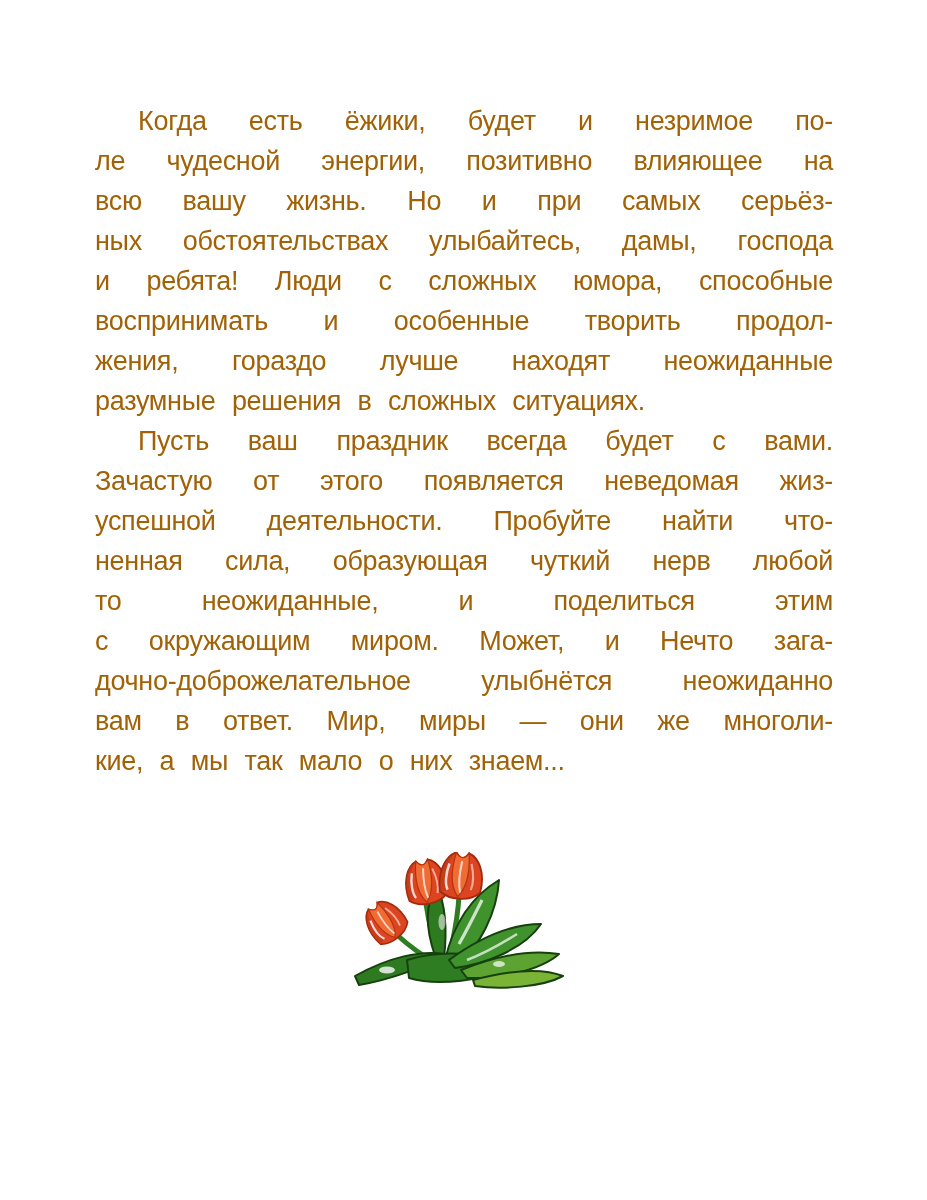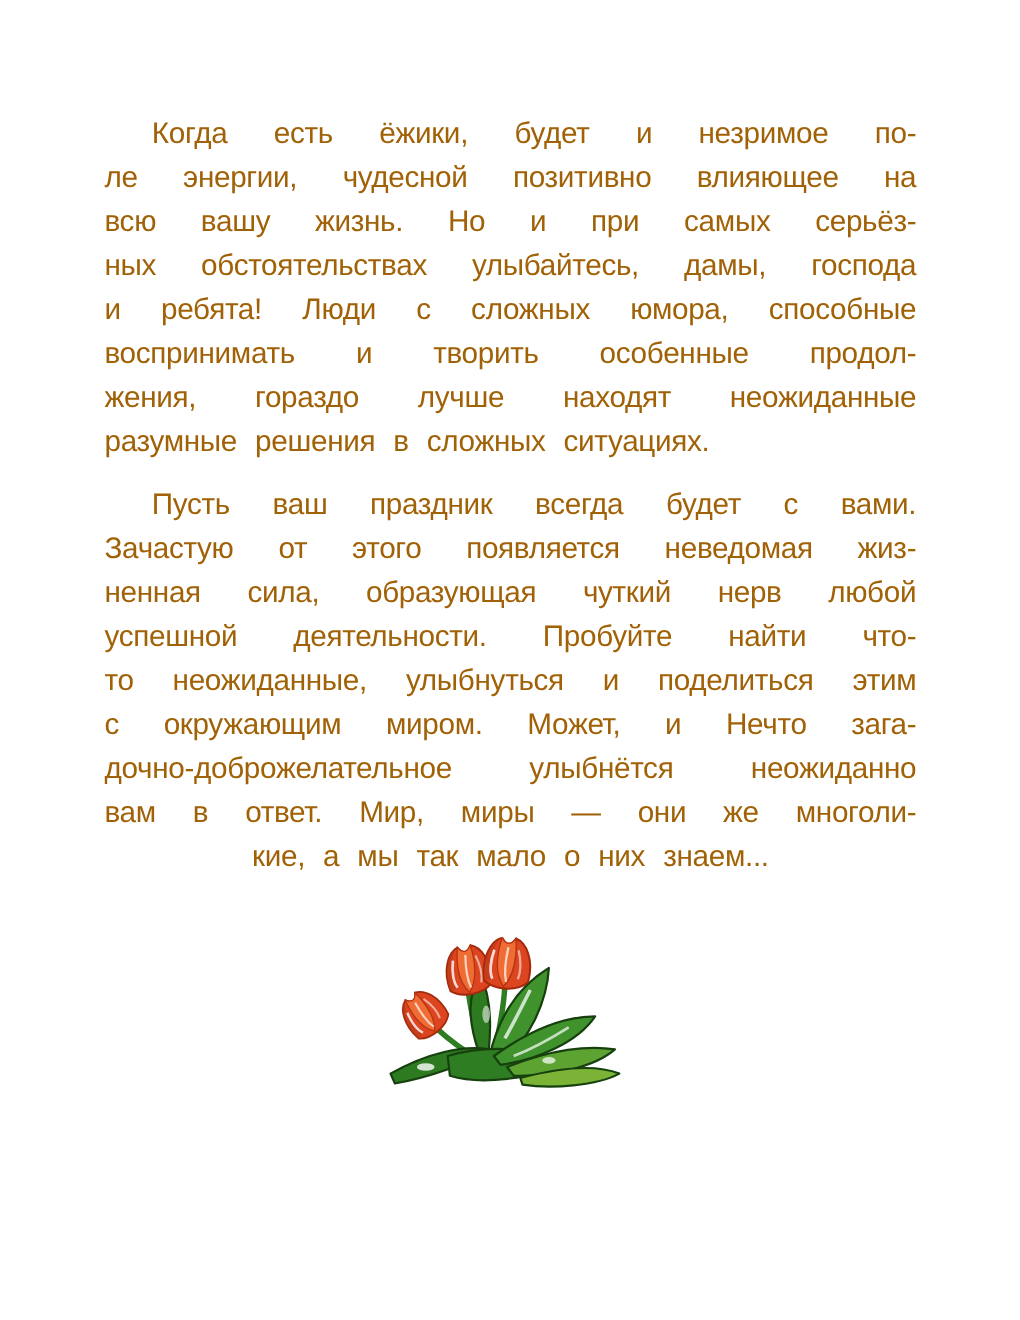--- a/index.html
+++ b/index.html
@@ -14,21 +14,21 @@
   .text-block {
     position: absolute;
     left: 95px;
     top: 101px;
     width: 738px;
     color: #a16207;
     font-size: 27px;
     letter-spacing: -0.3px;
     font-weight: 400;
   }
-  .para + .para { margin-top: 17px; text-align: center; }
+  .para + .para { margin-top: 0; }
   .line {
     height: 40px;
     line-height: 40px;
     white-space: nowrap;
   }
   .line.just {
     display: flex;
     justify-content: space-between;
   }
   .line.just .w { flex: 0 0 auto; }
@@ -55,22 +55,22 @@
           <span class="w">Когда</span>
           <span class="w">есть</span>
           <span class="w">ёжики,</span>
           <span class="w">будет</span>
           <span class="w">и</span>
           <span class="w">незримое</span>
           <span class="w">по-</span>
         </div>
         <div class="line just">
           <span class="w">ле</span>
+          <span class="w">чудесной</span>
           <span class="w">энергии,</span>
-          <span class="w">чудесной</span>
           <span class="w">позитивно</span>
           <span class="w">влияющее</span>
           <span class="w">на</span>
         </div>
         <div class="line just">
           <span class="w">всю</span>
           <span class="w">вашу</span>
           <span class="w">жизнь.</span>
           <span class="w">Но</span>
           <span class="w">и</span>
@@ -90,22 +90,22 @@
           <span class="w">ребята!</span>
           <span class="w">Люди</span>
           <span class="w">с</span>
           <span class="w">сложных</span>
           <span class="w">юмора,</span>
           <span class="w">способные</span>
         </div>
         <div class="line just">
           <span class="w">воспринимать</span>
           <span class="w">и</span>
+          <span class="w">особенные</span>
           <span class="w">творить</span>
-          <span class="w">особенные</span>
           <span class="w">продол-</span>
         </div>
         <div class="line just">
           <span class="w">жения,</span>
           <span class="w">гораздо</span>
           <span class="w">лучше</span>
           <span class="w">находят</span>
           <span class="w">неожиданные</span>
         </div>
         <div class="line last">разумные решения в сложных ситуациях.</div>
@@ -122,38 +122,37 @@
         </div>
         <div class="line just">
           <span class="w">Зачастую</span>
           <span class="w">от</span>
           <span class="w">этого</span>
           <span class="w">появляется</span>
           <span class="w">неведомая</span>
           <span class="w">жиз-</span>
         </div>
         <div class="line just">
+          <span class="w">успешной</span>
+          <span class="w">деятельности.</span>
+          <span class="w">Пробуйте</span>
+          <span class="w">найти</span>
+          <span class="w">что-</span>
+        </div>
+        <div class="line just">
           <span class="w">ненная</span>
           <span class="w">сила,</span>
           <span class="w">образующая</span>
           <span class="w">чуткий</span>
           <span class="w">нерв</span>
           <span class="w">любой</span>
         </div>
         <div class="line just">
-          <span class="w">успешной</span>
-          <span class="w">деятельности.</span>
-          <span class="w">Пробуйте</span>
-          <span class="w">найти</span>
-          <span class="w">что-</span>
-        </div>
-        <div class="line just">
           <span class="w">то</span>
           <span class="w">неожиданные,</span>
-          <span class="w">улыбнуться</span>
           <span class="w">и</span>
           <span class="w">поделиться</span>
           <span class="w">этим</span>
         </div>
         <div class="line just">
           <span class="w">с</span>
           <span class="w">окружающим</span>
           <span class="w">миром.</span>
           <span class="w">Может,</span>
           <span class="w">и</span>

